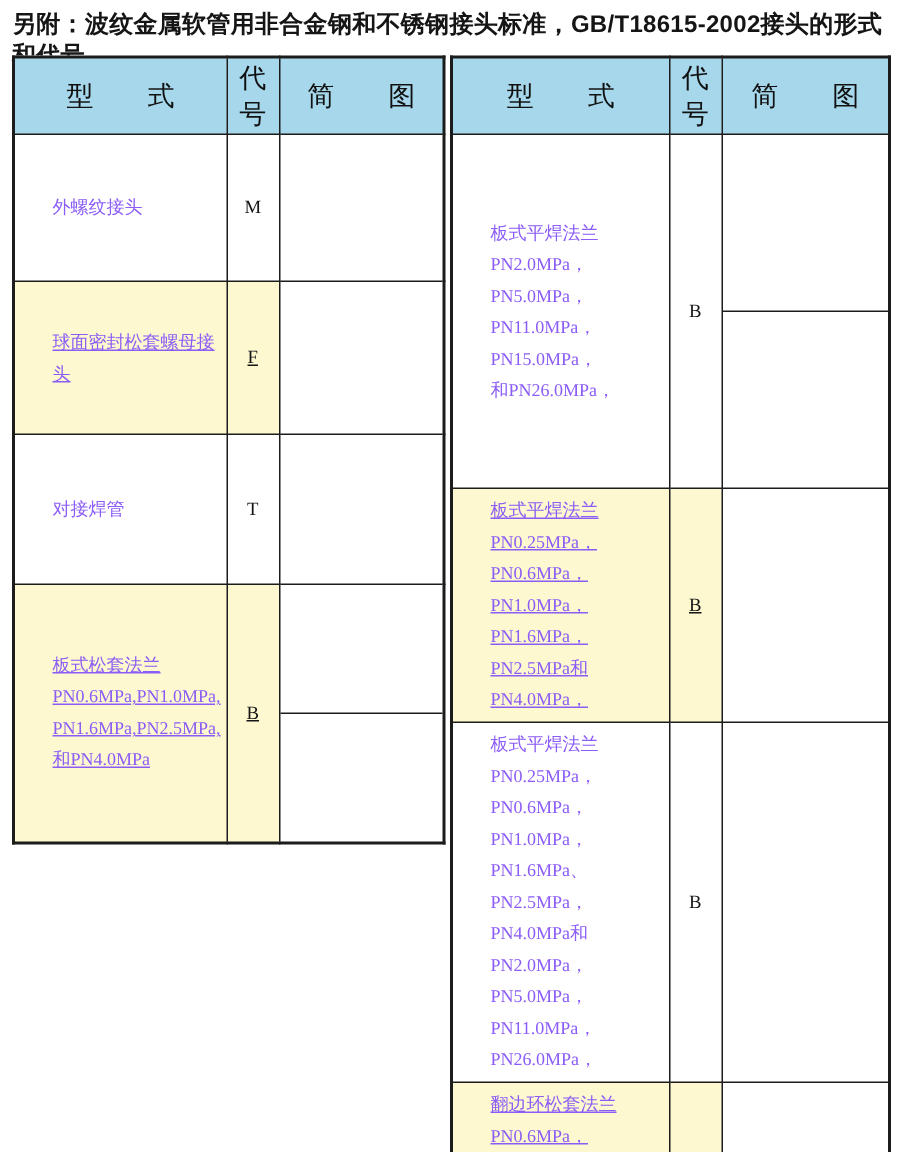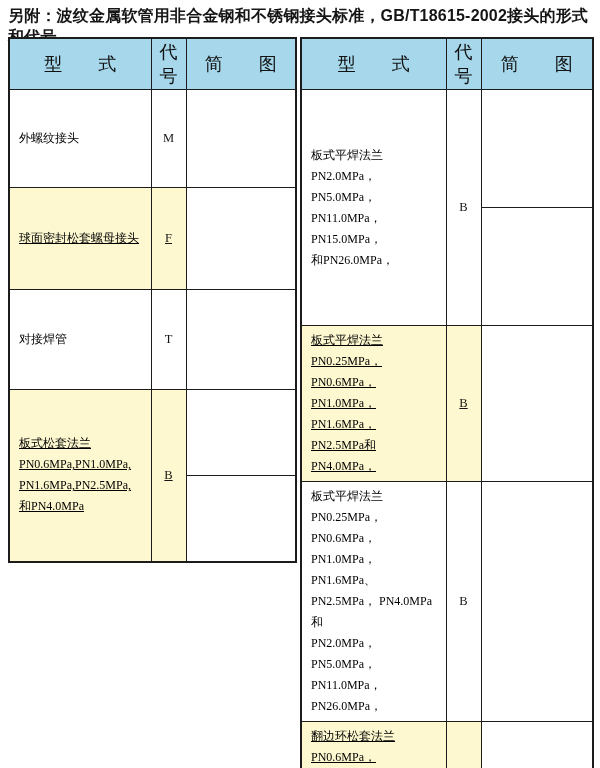--- a/index.html
+++ b/index.html
@@ -21,22 +21,22 @@
   table.conn{border:2px solid #1c1c1c;}
   #tblLeft{left:8px;top:37px;width:287px;}
   #tblRight{left:300px;top:37px;width:292px;}
   th.hd{
     background:#a6d7eb;font-size:18px;font-weight:normal;
     font-family:"Liberation Serif",serif;color:#111;
     height:27px;text-align:center;border-bottom:2px solid #1c1c1c;
   }
   td.type{
     font-family:"Liberation Serif",serif;font-size:12px;line-height:1.75;
-    padding:4px 6px 4px 9px;vertical-align:middle;text-align:left;
-    white-space:pre-line;color:#000000;
+    padding:4px 6px 4px 25px;vertical-align:middle;text-align:left;
+    white-space:pre-line;color:#8b5cf6;
   }
   td.code{
     font-family:"Liberation Serif",serif;font-size:12.5px;
     text-align:center;vertical-align:middle;color:#151515;
   }
   td.diag{padding:0;vertical-align:middle;}
   .hl{background:#fdf8cf;text-decoration:underline;}
   .dstack{display:flex;flex-direction:column;width:100%;height:100%;}
   .dhalf{flex:1 1 0;display:flex;align-items:center;justify-content:center;overflow:hidden;}
   .dhalf + .dhalf{border-top:1.5px solid #1c1c1c;}

